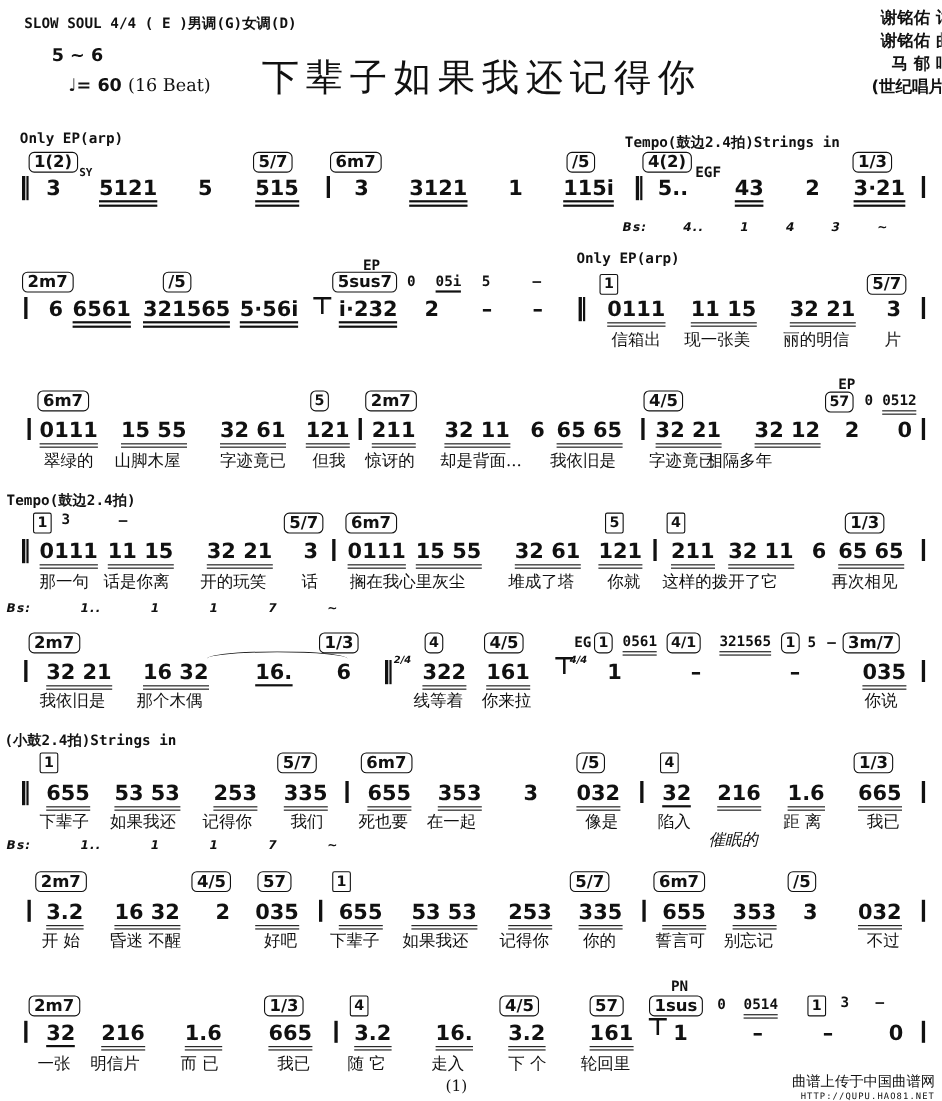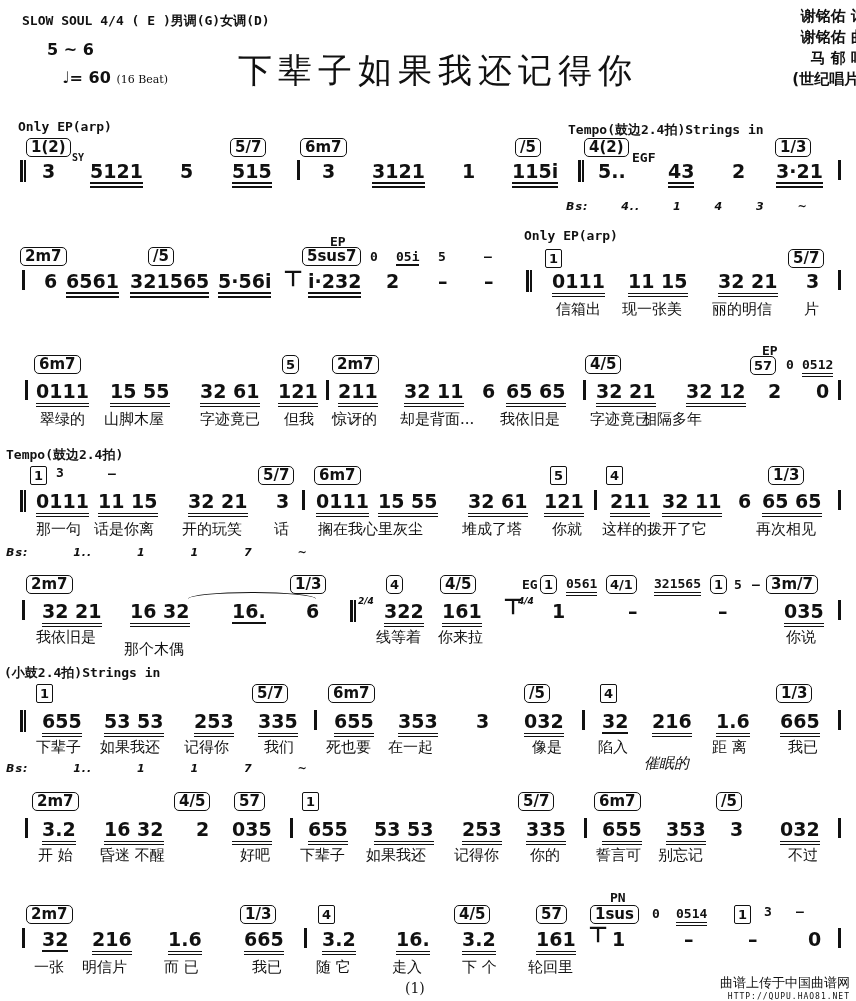--- a/index.html
+++ b/index.html
@@ -24,21 +24,21 @@
   .watermark{font-size:13px;text-align:right;}
   .watermark small{display:block;font-family:"DejaVu Sans Mono",monospace;font-size:8px;letter-spacing:1px;}
 </style>
 </head>
 <body>
 
 <div class="abs hdr-style" style="left:22px;top:12px;">SLOW SOUL 4/4 ( E )男调(G)女调(D)</div>
 <div class="abs note" style="left:47px;top:40px;font-size:16px;">5 ~ 6</div>
 <div class="abs" style="left:62px;top:68px;font-weight:bold;font-size:16px;">
   <span>♩= 60</span>
-  <span style="font-family:'DejaVu Serif',serif;font-weight:normal;font-size:11px;">(16 Beat)</span>
+  <span style="font-family:'DejaVu Serif',serif;font-weight:normal;font-size:16px;">(16 Beat)</span>
 </div>
 <div class="abs title" style="left:238px;top:48px;">下辈子如果我还记得你</div>
 <div class="abs credit" style="left:786px;top:6px;width:80px;">
   <div>谢铭佑 词</div>
   <div>谢铭佑 曲</div>
   <div>马  郁 唱</div>
   <div>(世纪唱片)</div>
 </div>
 
 <div>
@@ -213,21 +213,21 @@
   <div class="abs note u2" style="left:442px;top:600px;">161</div>
   <div class="abs note" style="left:503px;top:594px;font-size:22px;">⊤</div>
   <div class="abs" style="left:518px;top:596px;font-size:9px;font-weight:bold;font-style:italic;">4/4</div>
   <div class="abs note" style="left:552px;top:600px;">1</div>
   <div class="abs note" style="left:628px;top:600px;">–</div>
   <div class="abs note" style="left:718px;top:600px;">–</div>
   <div class="abs note u2" style="left:784px;top:600px;">035</div>
   <div class="bar" style="left:838px;top:600px;"></div>
 
   <div class="abs lyric" style="left:36px;top:628px;">我依旧是</div>
-  <div class="abs lyric" style="left:124px;top:628px;margin-top:12px;">那个木偶</div>
+  <div class="abs lyric" style="left:124px;top:628px;">那个木偶</div>
   <div class="abs lyric" style="left:376px;top:628px;">线等着</div>
   <div class="abs lyric" style="left:438px;top:628px;">你来拉</div>
   <div class="abs lyric" style="left:786px;top:628px;">你说</div>
 </div>
 
 <div>
   <div class="abs mark" style="left:4px;top:664px;">(小鼓2.4拍)Strings in</div>
   <div class="abs chord chord-small" style="left:36px;top:684px;border-radius:2px;">1</div>
   <div class="abs chord" style="left:252px;top:684px;">5/7</div>
   <div class="abs chord" style="left:328px;top:684px;">6m7</div>

